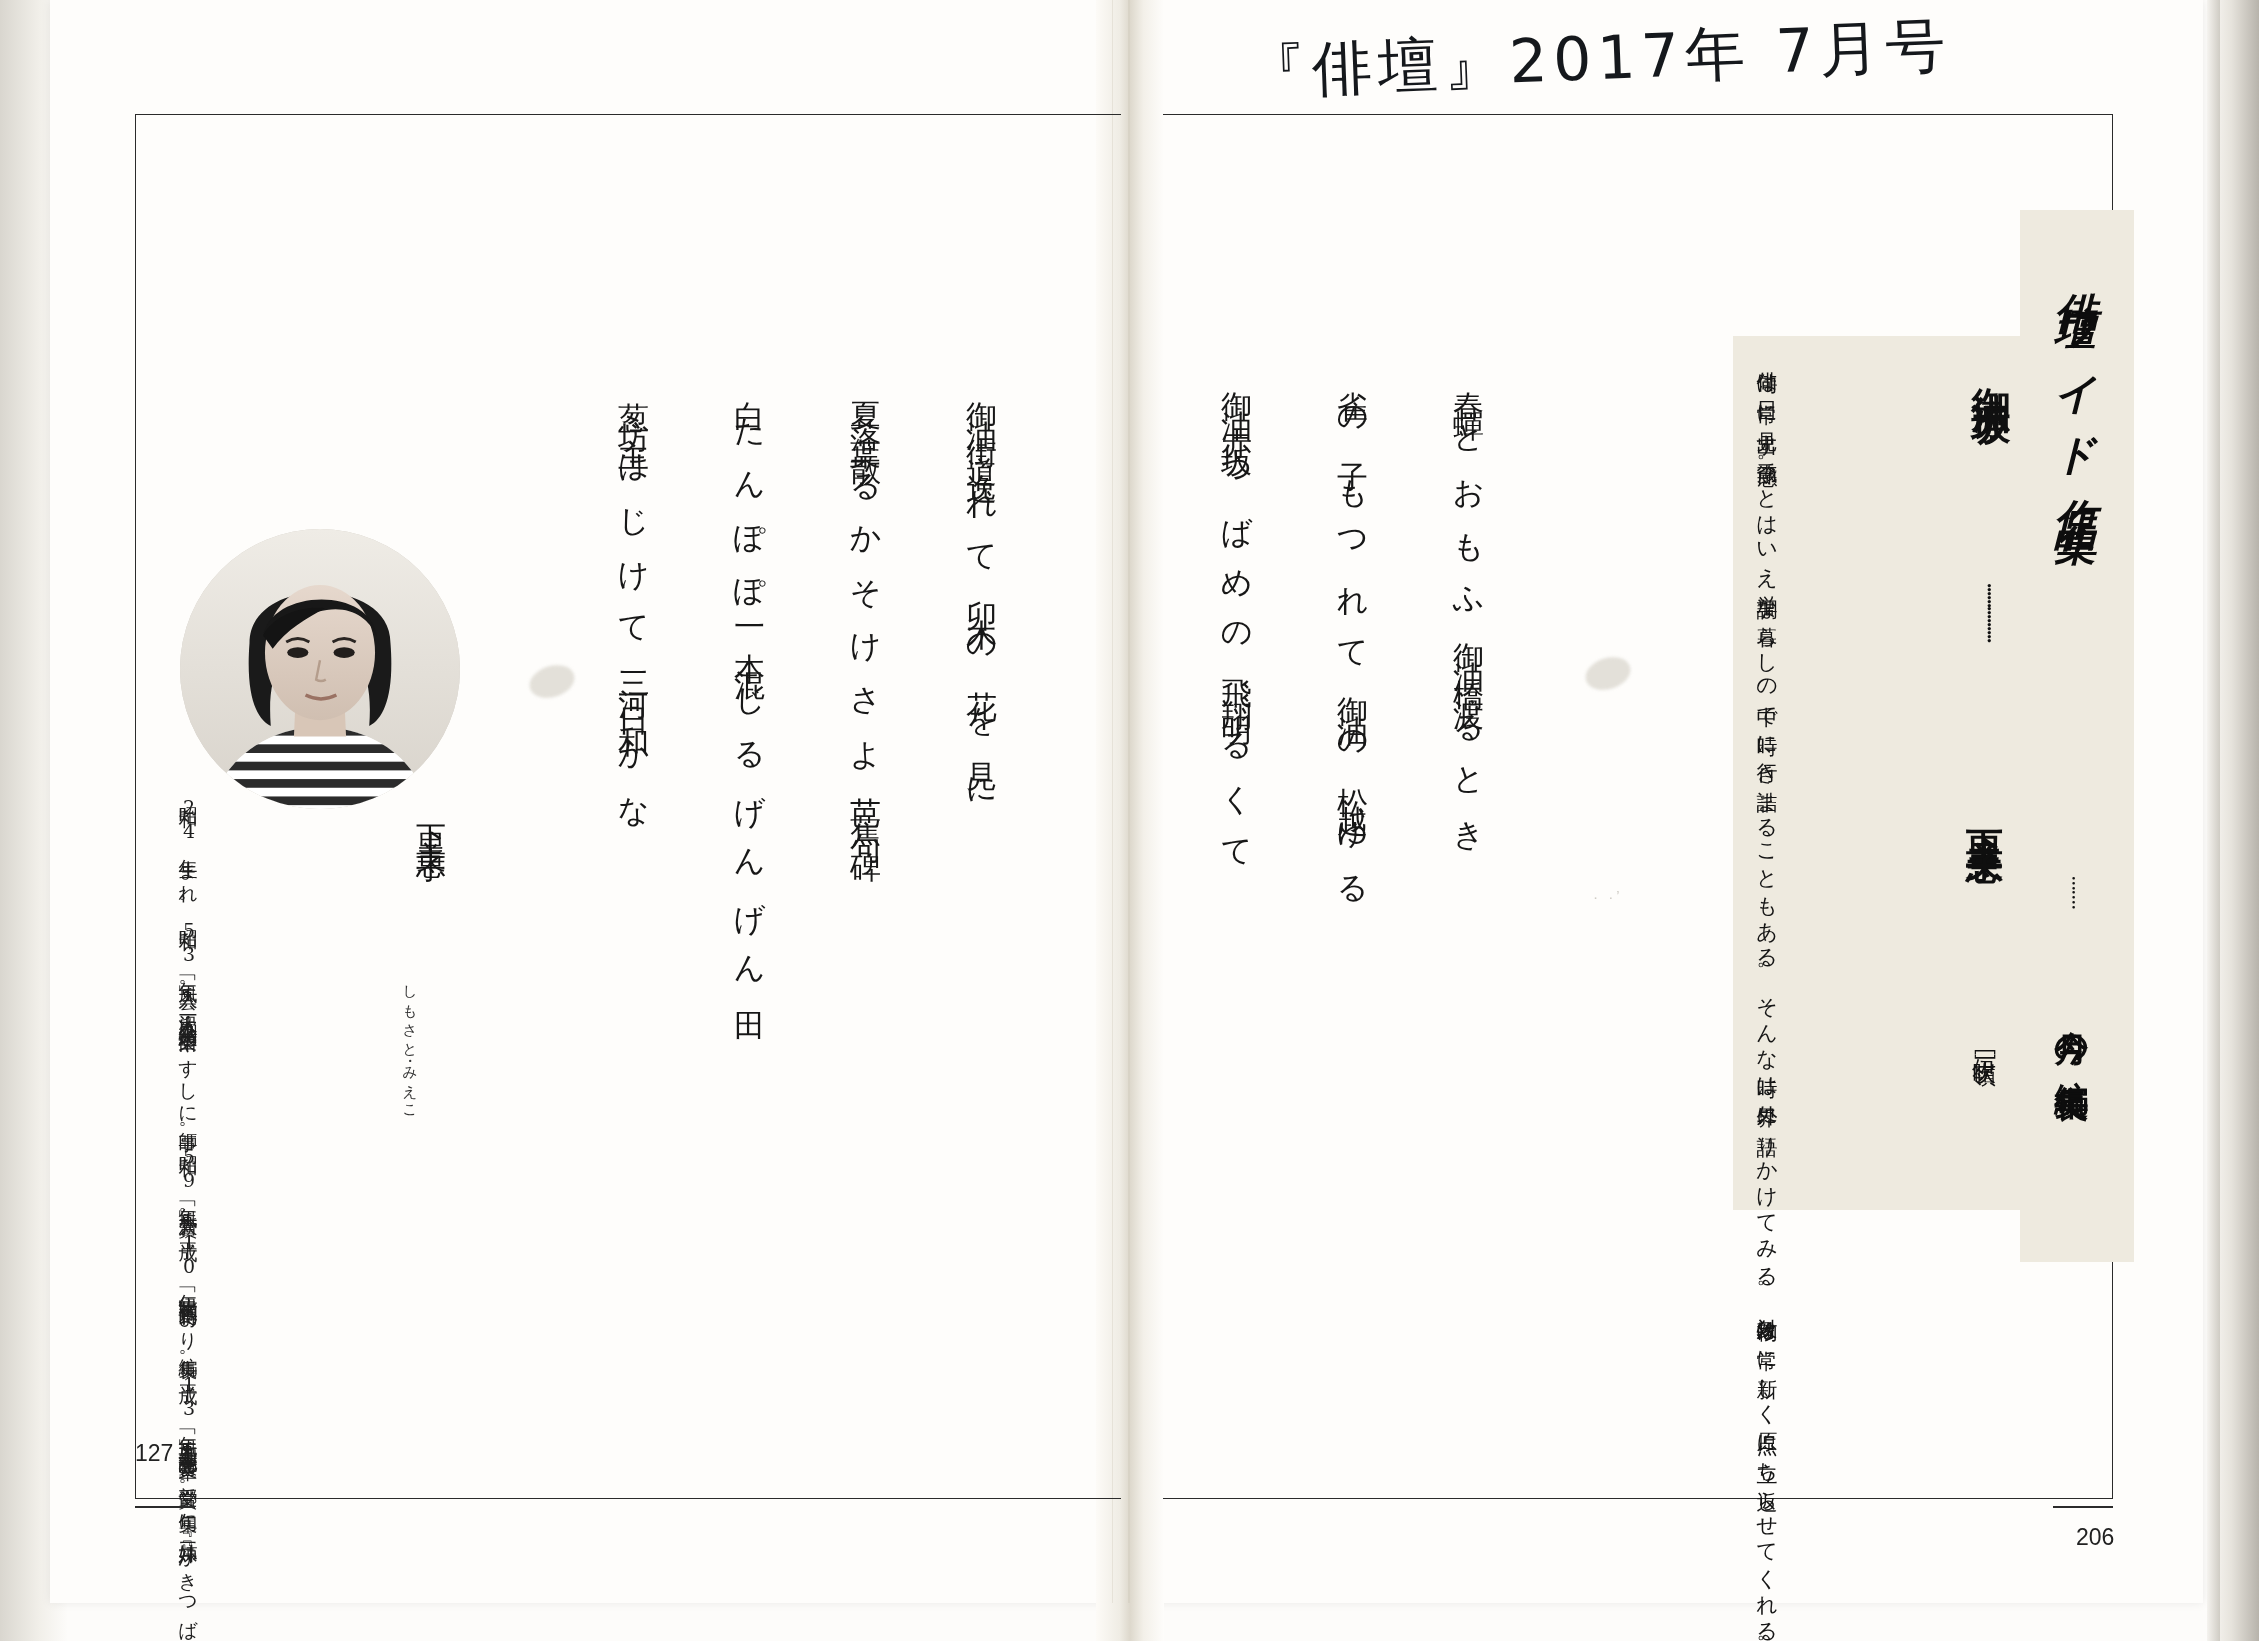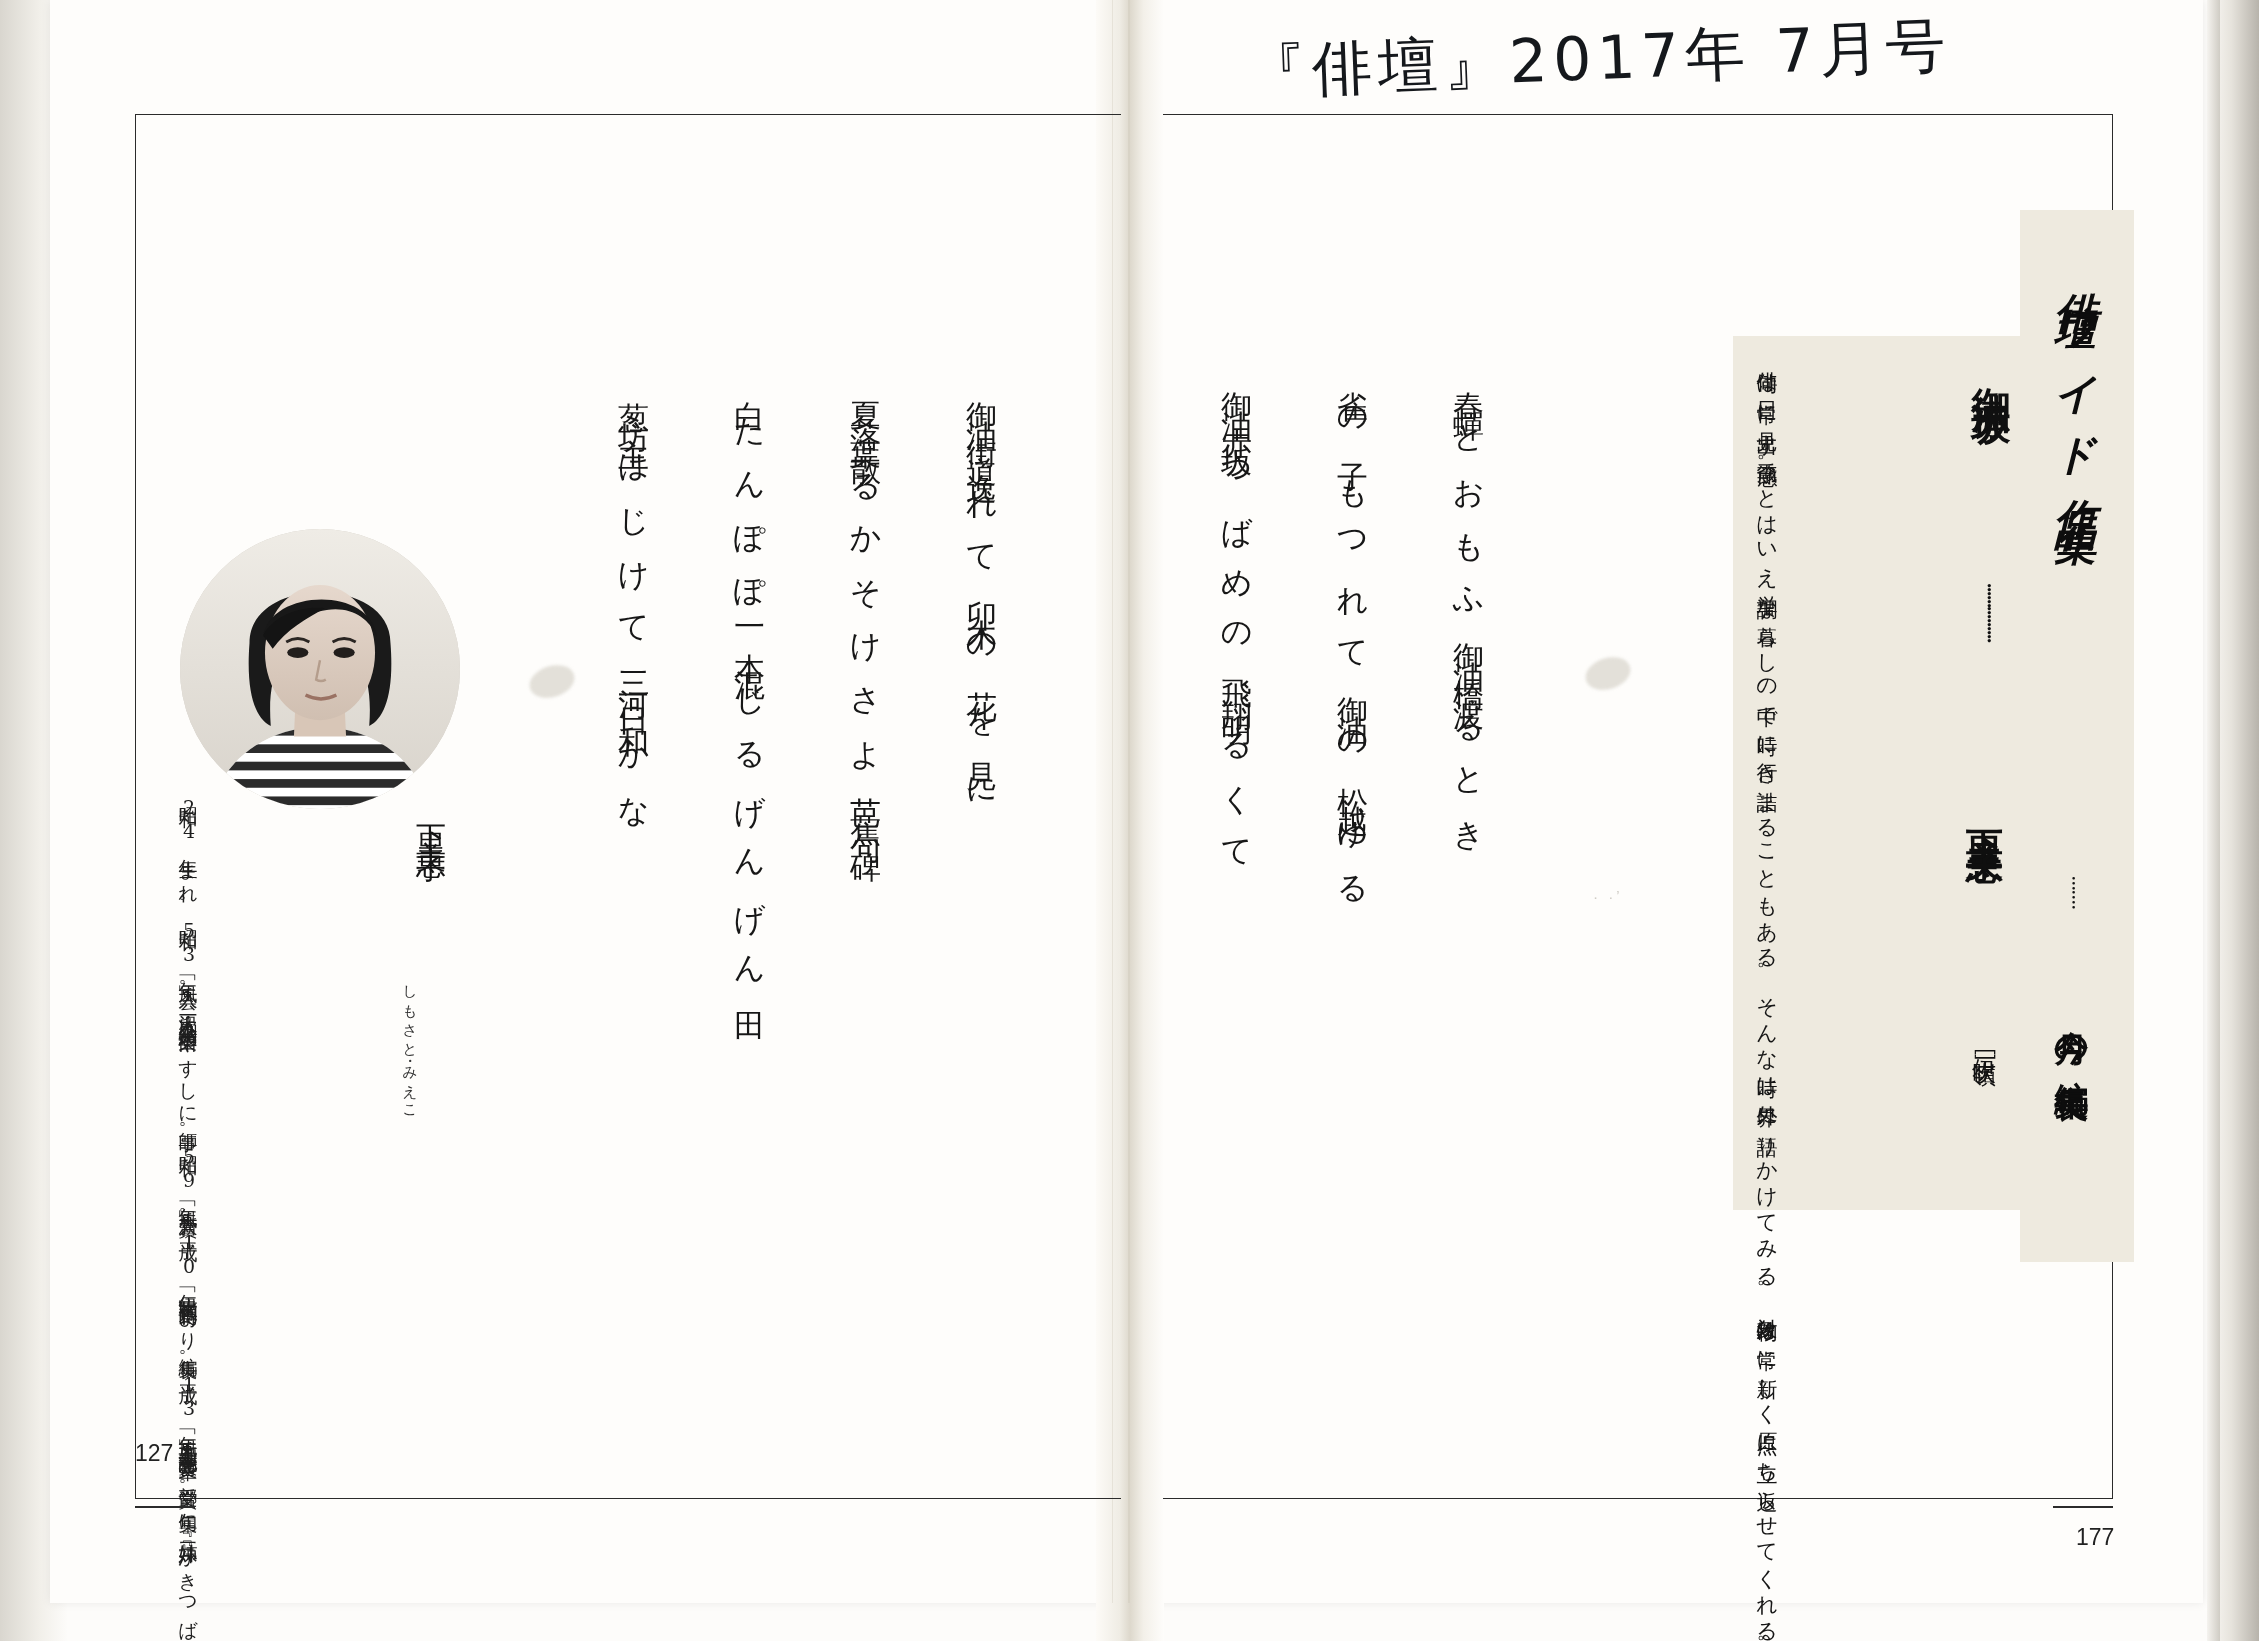--- a/index.html
+++ b/index.html
@@ -359,14 +359,14 @@
 <div class="vtext panel-author">下里美恵子</div>
 <div class="vtext panel-author-tag">［伊吹嶺］</div>
 <div class="vtext panel-body">俳句は日常に見出す季節感。とはいえ単調な暮らしの中で時に行き詰まることもある。そんな時は外界に語りかけてみる。対象物は常に新しく原点に立ち返らせてくれる。物に即し物に心を託して具体的に詠むこと、即ち「即物具象」こそ究極の基本と思う。</div>
 
 <div class="banner"></div>
 <div class="vtext banner-title">俳壇ワイド作品集</div>
 <div class="vtext banner-dots">・・・・・・・</div>
 <div class="vtext banner-sub">今月の編集長</div>
 
 <div class="page-rule" style="left:2053px; top:1506px; width:60px;"></div>
-<div class="page-num" style="left:2076px; top:1524px;">177</div>
+<div class="page-num" style="left:2076px; top:1524px;">206</div>
 
 
 </body></html>

